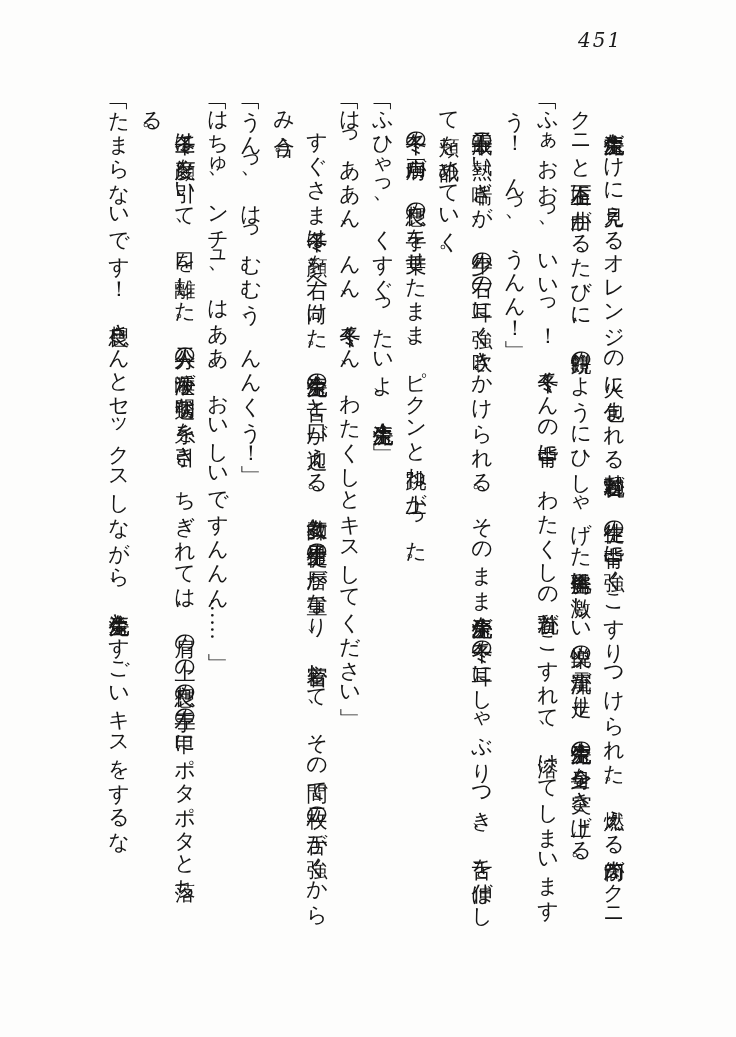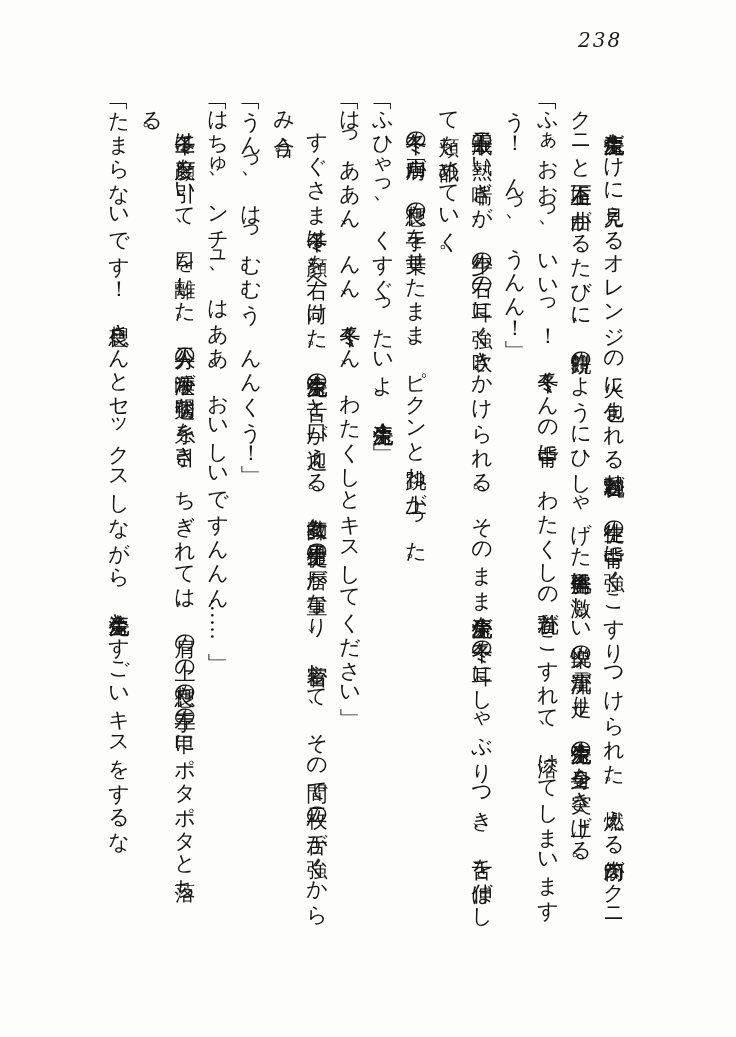--- a/index.html
+++ b/index.html
@@ -47,21 +47,21 @@
   .text-block p {
     margin: 0;
     padding: 0;
   }
 </style>
 </head>
 <body>
 
 <div class="page">
 
-  <div class="page-number">238</div>
+  <div class="page-number">451</div>
 
   <div class="text-block">
     <p>　流奈先生だけに見えるオレンジの火に包まれる勃起乳首が、生徒の背中に強くこすりつけられた。燃える肉筒がクニクニと上下左右に曲がるたびに、鏡餅のようにひしゃげた乳房全体に激しい悦楽の電流が走り、流奈先生の全身を突き上げる。</p>
     <p>「ふぁおおっ、いいっ！　千冬くんの背中に、わたくしの乳首がこすれて、溶けてしまいますう！　んっ、うんん！」</p>
     <p>　二十五歳の熱い喘ぎが、少年の右の耳に強く吹きかけられる。そのまま流奈先生が千冬の耳にしゃぶりつき、舌を伸ばして頬を舐めていく。</p>
     <p>　千冬の両肩が、想良の手を乗せたまま、ピクンと跳ね上がった。</p>
     <p>「ふひゃっ、くすぐったいよ、流奈先生！」</p>
     <p>「はっああん、んん、千冬くん、わたくしとキスしてください」</p>
     <p>　すぐさま千冬は顔を右へ向けた。流奈先生の舌と口が迎える。女教師と男子生徒の唇が重なり、密着して、その間で二枚の舌が強くからみ合う。</p>
     <p>「うんっ、はっむむう、んんくう！」</p>

